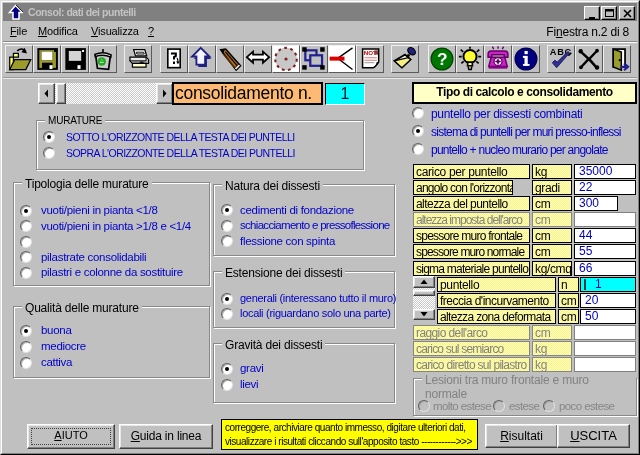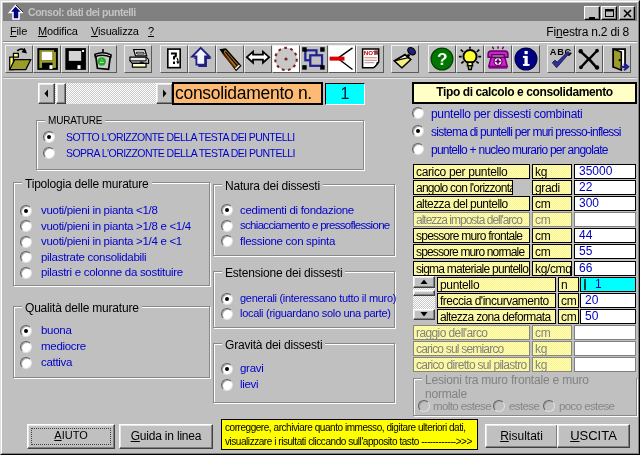--- a/index.html
+++ b/index.html
@@ -287,21 +287,20 @@
   <div class="abs blue" style="left:66px;top:147px;font-size:10.5px;letter-spacing:-0.55px;">SOPRA L'ORIZZONTE DELLA TESTA DEI PUNTELLI</div>
 
   <div class="abs grp" style="left:13px;top:182px;width:197px;height:104px;">
     <div class="lab">Tipologia delle murature</div>
   </div>
   <div class="rad sel" style="left:20px;top:205px"></div>
     <div class="abs blue" style="left:41px;top:204px;font-size:11.5px;">vuoti/pieni in pianta &lt;1/8</div>
   <div class="rad" style="left:20px;top:220px"></div>
     <div class="abs blue" style="left:41px;top:220px;font-size:11.5px;">vuoti/pieni in pianta &gt;1/8 e &lt;1/4</div>
   <div class="rad" style="left:20px;top:236px"></div>
-    <div class="abs blue" style="left:41px;top:235px;font-size:11.5px;">vuoti/pieni in pianta &gt;1/4 e &lt;1</div>
   <div class="rad" style="left:20px;top:251px"></div>
     <div class="abs blue" style="left:41px;top:251px;font-size:11.5px;">pilastrate consolidabili</div>
   <div class="rad" style="left:20px;top:267px"></div>
     <div class="abs blue" style="left:41px;top:266px;font-size:11.5px;">pilastri e colonne da sostituire</div>
 
   <div class="abs grp" style="left:13px;top:306px;width:197px;height:72px;">
     <div class="lab">Qualità delle murature</div>
   </div>
   <div class="rad sel" style="left:20px;top:325px"></div>
     <div class="abs blue" style="left:41px;top:324px;font-size:11.5px;">buona</div>
@@ -338,21 +337,21 @@
 
   <div id="table">
       <div class="abs cell" style="left:413px;top:164px;width:117px;letter-spacing:-0.35px;">carico per puntello</div>
       <div class="abs cell" style="left:532px;top:164px;width:40px;">kg</div>
       <div class="abs val" style="left:574px;top:164px;width:62px;">35000</div>
       <div class="abs cell" style="left:413px;top:180px;width:100px;letter-spacing:-0.75px;">angolo con l'orizzontale</div>
       <div class="abs cell" style="left:532px;top:180px;width:40px;">gradi</div>
       <div class="abs val" style="left:574px;top:180px;width:62px;">22</div>
       <div class="abs cell" style="left:413px;top:196px;width:117px;letter-spacing:-0.55px;">altezza del puntello</div>
       <div class="abs cell" style="left:532px;top:196px;width:40px;">cm</div>
-      <div class="abs val" style="left:574px;top:196px;width:62px;">300</div>
+      <div class="abs val" style="left:574px;top:196px;width:44px;">300</div>
       <div class="abs cell dis" style="left:413px;top:212px;width:117px;letter-spacing:-1px;">altezza imposta dell'arco</div>
       <div class="abs cell dis" style="left:532px;top:212px;width:40px;">cm</div>
       <div class="abs val dis" style="left:574px;top:212px;width:62px;"></div>
       <div class="abs cell" style="left:413px;top:228px;width:117px;letter-spacing:-0.75px;">spessore muro frontale</div>
       <div class="abs cell" style="left:532px;top:228px;width:40px;">cm</div>
       <div class="abs val" style="left:574px;top:228px;width:62px;">44</div>
       <div class="abs cell" style="left:413px;top:244px;width:117px;letter-spacing:-0.85px;">spessore muro normale</div>
       <div class="abs cell" style="left:532px;top:244px;width:40px;">cm</div>
       <div class="abs val" style="left:574px;top:244px;width:62px;">55</div>
       <div class="abs cell" style="left:413px;top:261px;width:117px;letter-spacing:-0.75px;">sigma materiale puntello</div>

